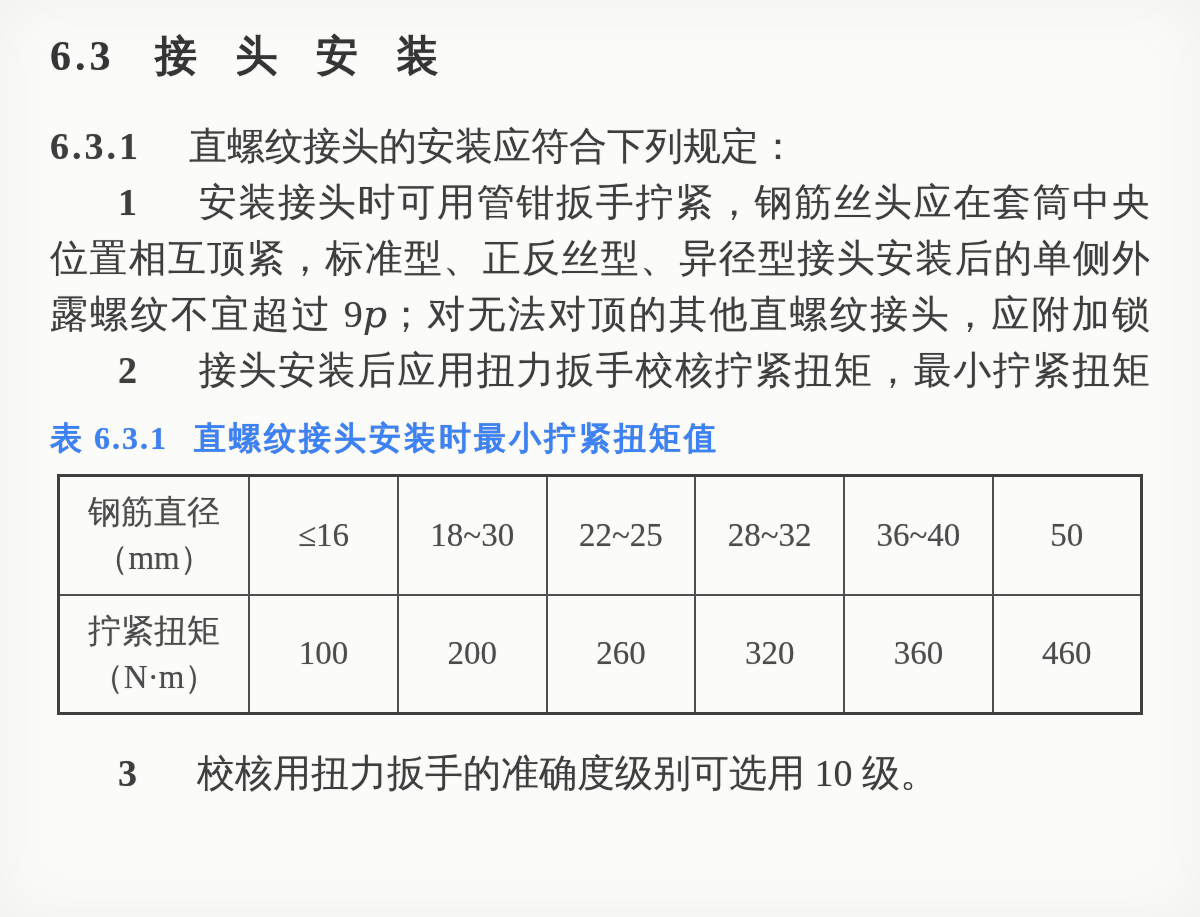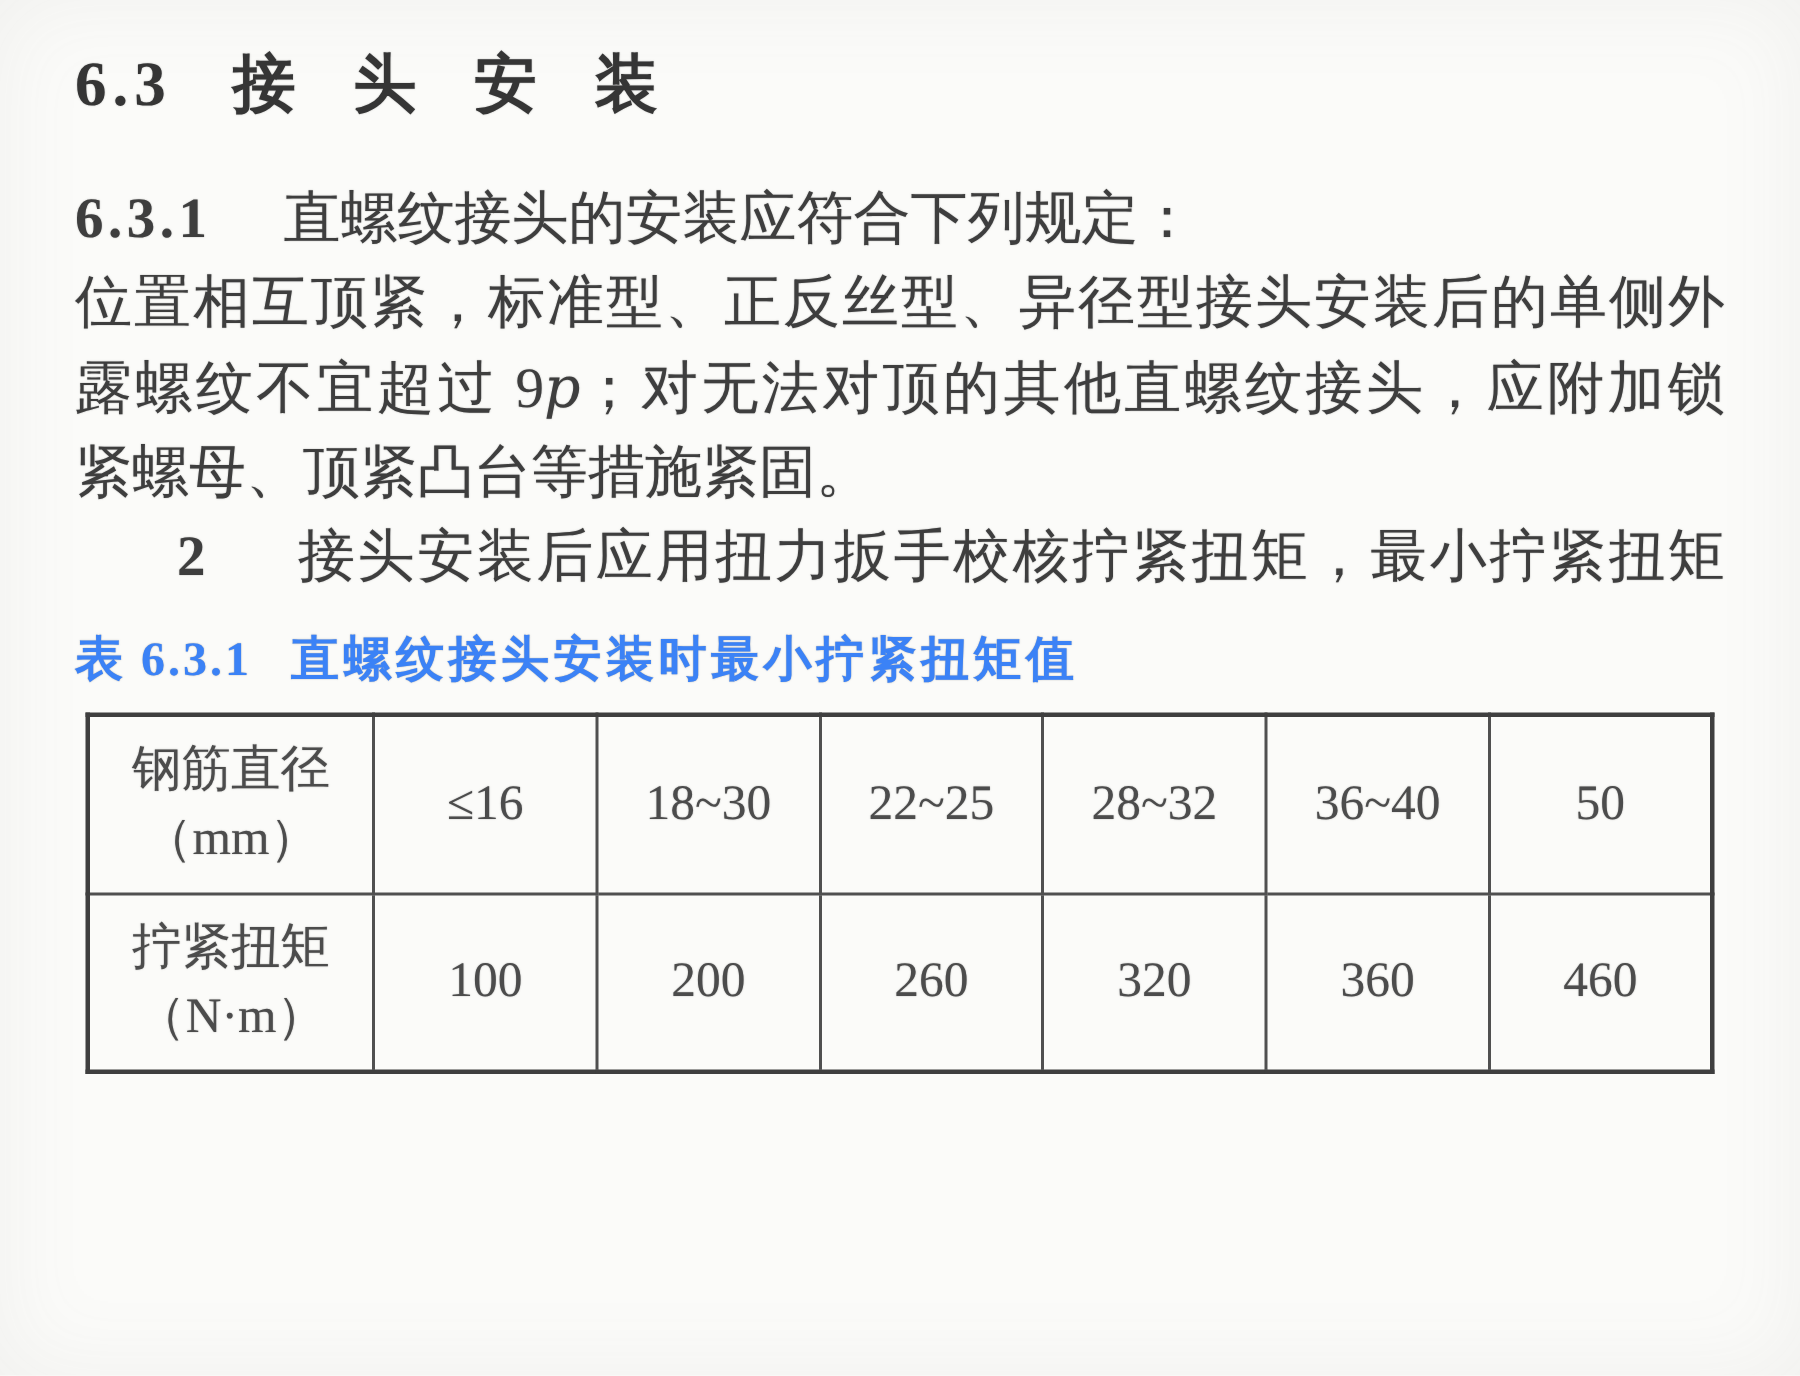--- a/index.html
+++ b/index.html
@@ -84,25 +84,27 @@
 
   <h1 class="heading">
     <span class="sec-num">6.3</span>
     <span class="sec-title">接 头 安 装</span>
   </h1>
 
   <div class="bodyline clause">
     <span class="num">6.3.1</span><span>直螺纹接头的安装应符合下列规定：</span>
   </div>
 
+  <div class="bodyline justify">
+    <span class="item-num">1</span><span>安装接头时可用管钳扳手拧紧，钢筋丝头应在套筒中央</span>
+  </div>
   <div class="bodyline justify">位置相互顶紧，标准型、正反丝型、异径型接头安装后的单侧外</div>
   <div class="bodyline justify">
     <span>露螺纹不宜超过 9</span><span class="var">p</span><span>；对无法对顶的其他直螺纹接头，应附加锁</span>
   </div>
-  <div class="bodyline">紧螺母、顶紧凸台等措施紧固。</div>
 
   <div class="bodyline justify">
     <span class="item-num">2</span><span>接头安装后应用扭力扳手校核拧紧扭矩，最小拧紧扭矩</span>
   </div>
 
   <div class="caption">
     <span class="cap-label">表 6.3.1</span><span class="cap-title">直螺纹接头安装时最小拧紧扭矩值</span>
   </div>
 
   <table class="torque-table">
@@ -136,14 +138,17 @@
         <td>100</td>
         <td>200</td>
         <td>260</td>
         <td>320</td>
         <td>360</td>
         <td>460</td>
       </tr>
     </tbody>
   </table>
 
+  <div class="bodyline item3">
+    <span class="item-num">3</span><span>校核用扭力扳手的准确度级别可选用 10 级。</span>
+  </div>
 
 </div>
 
 </body></html>

